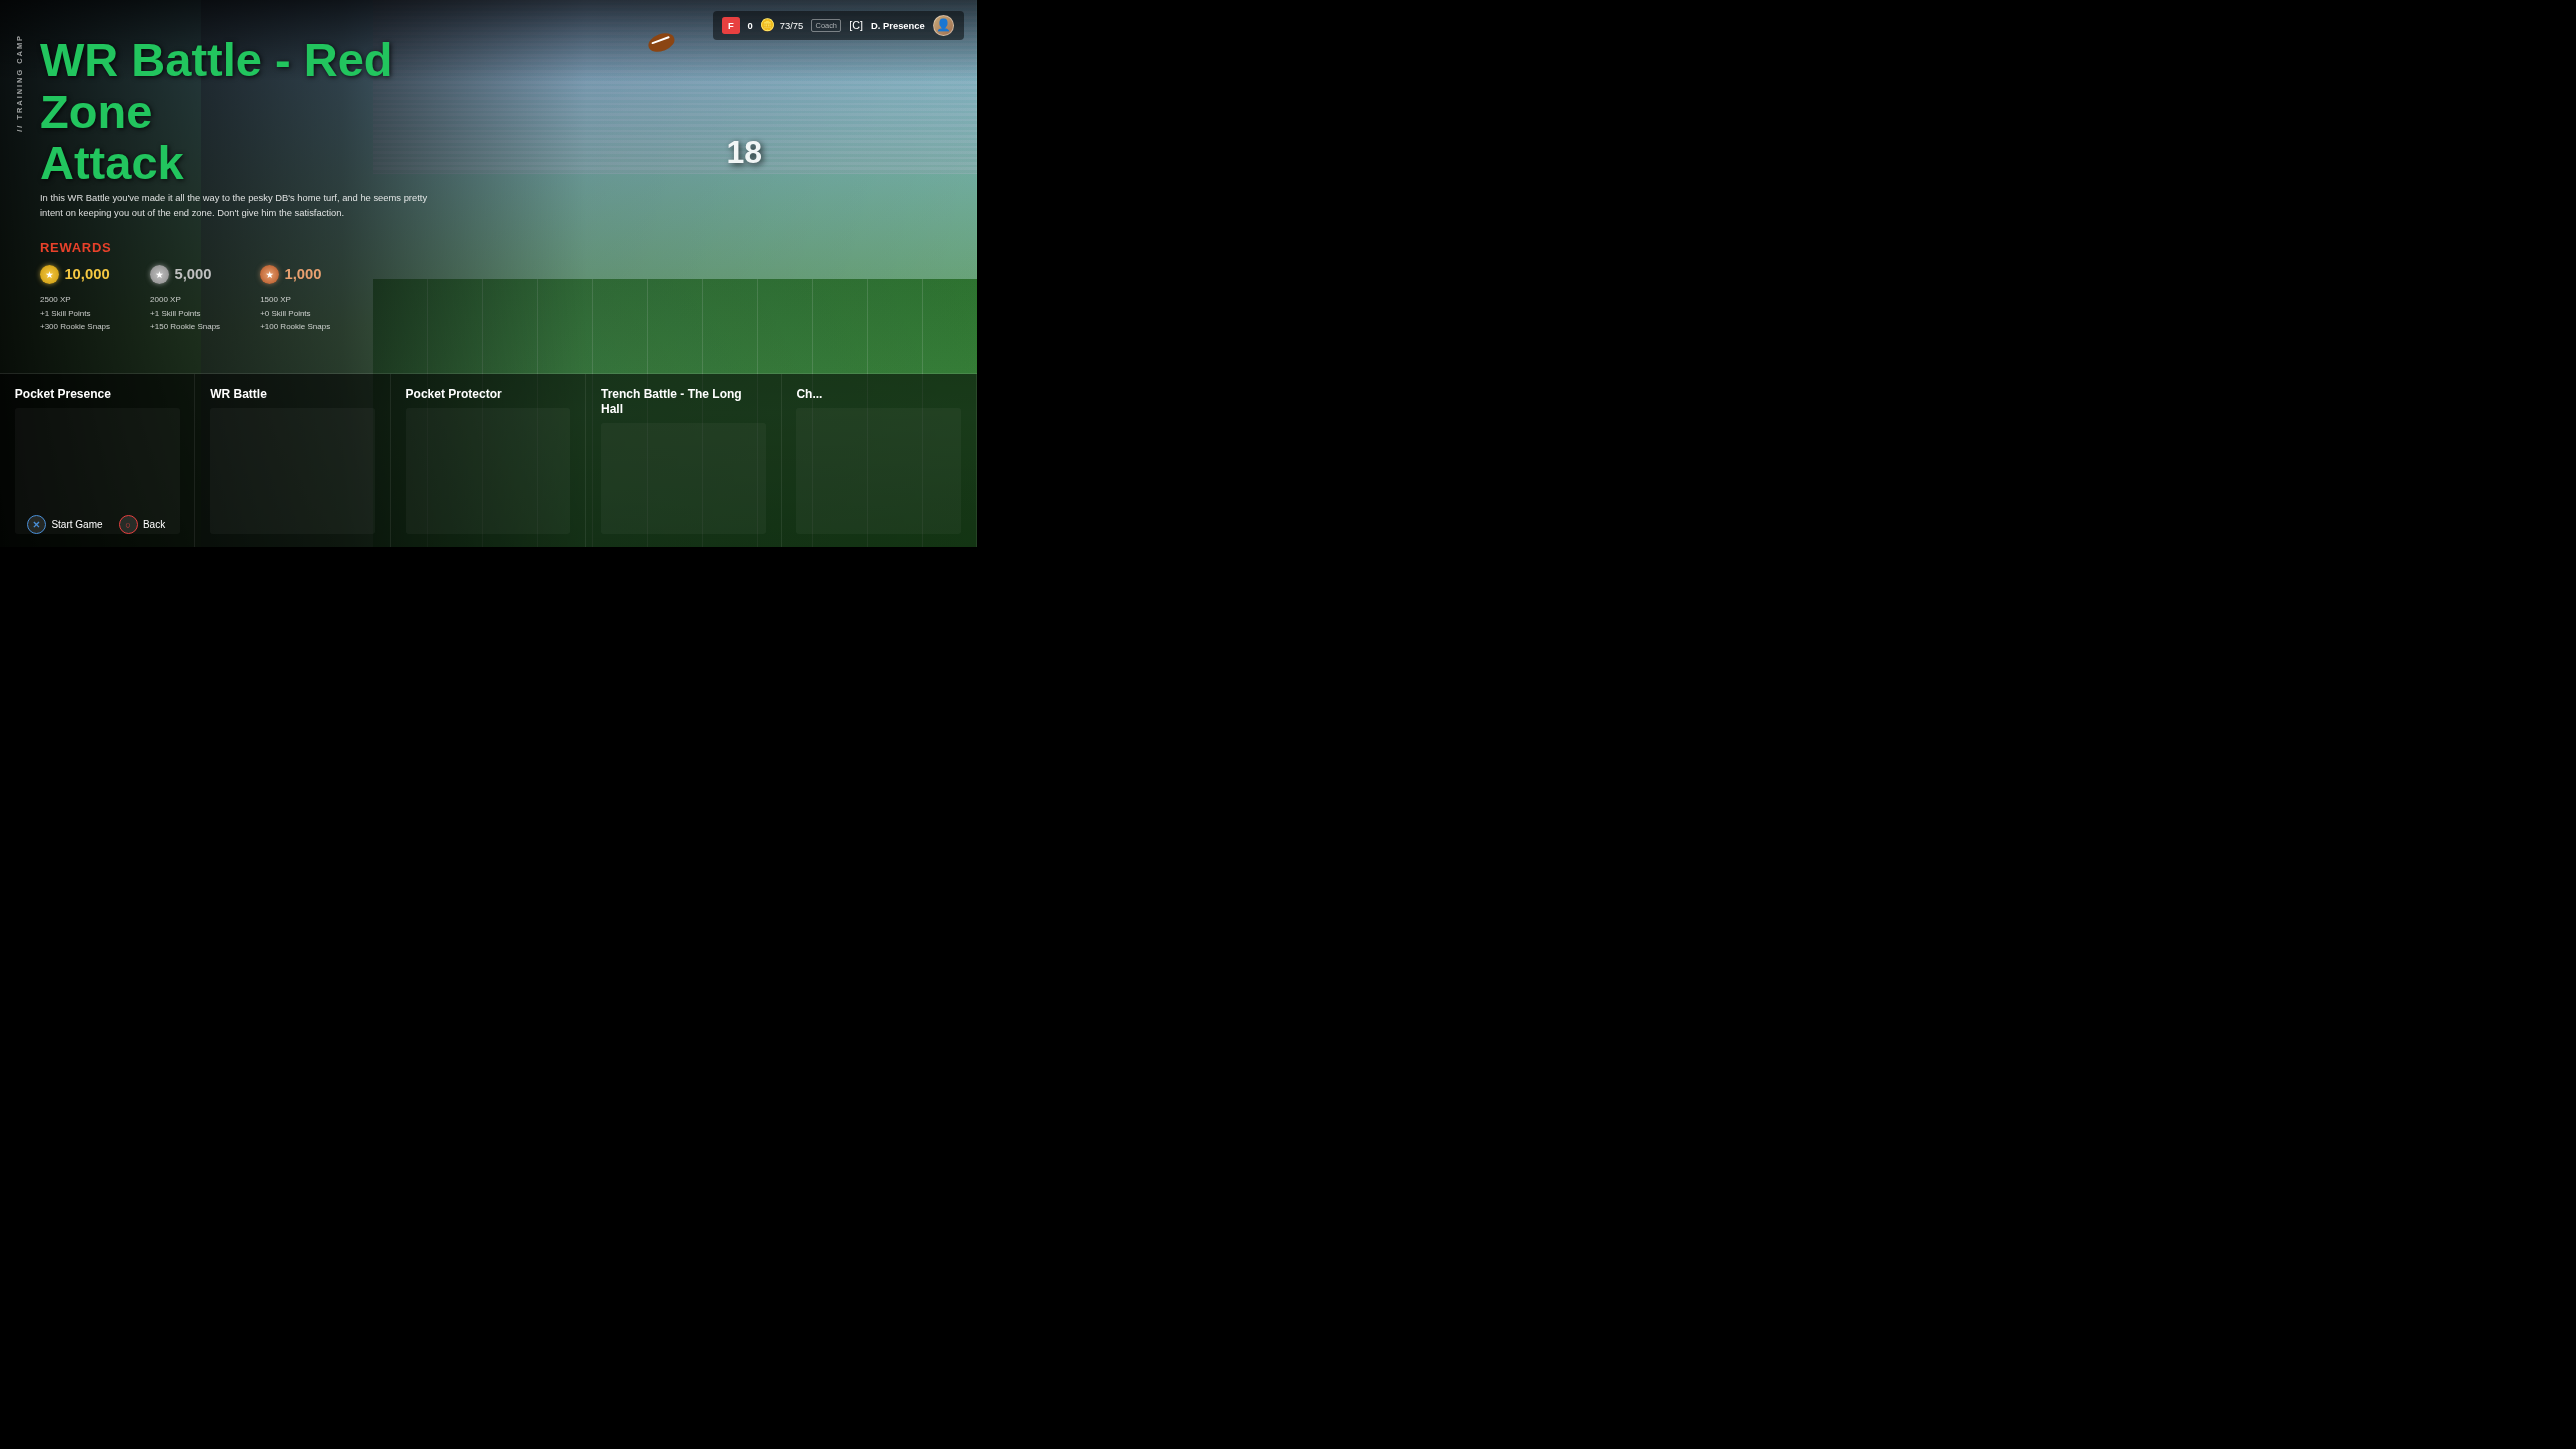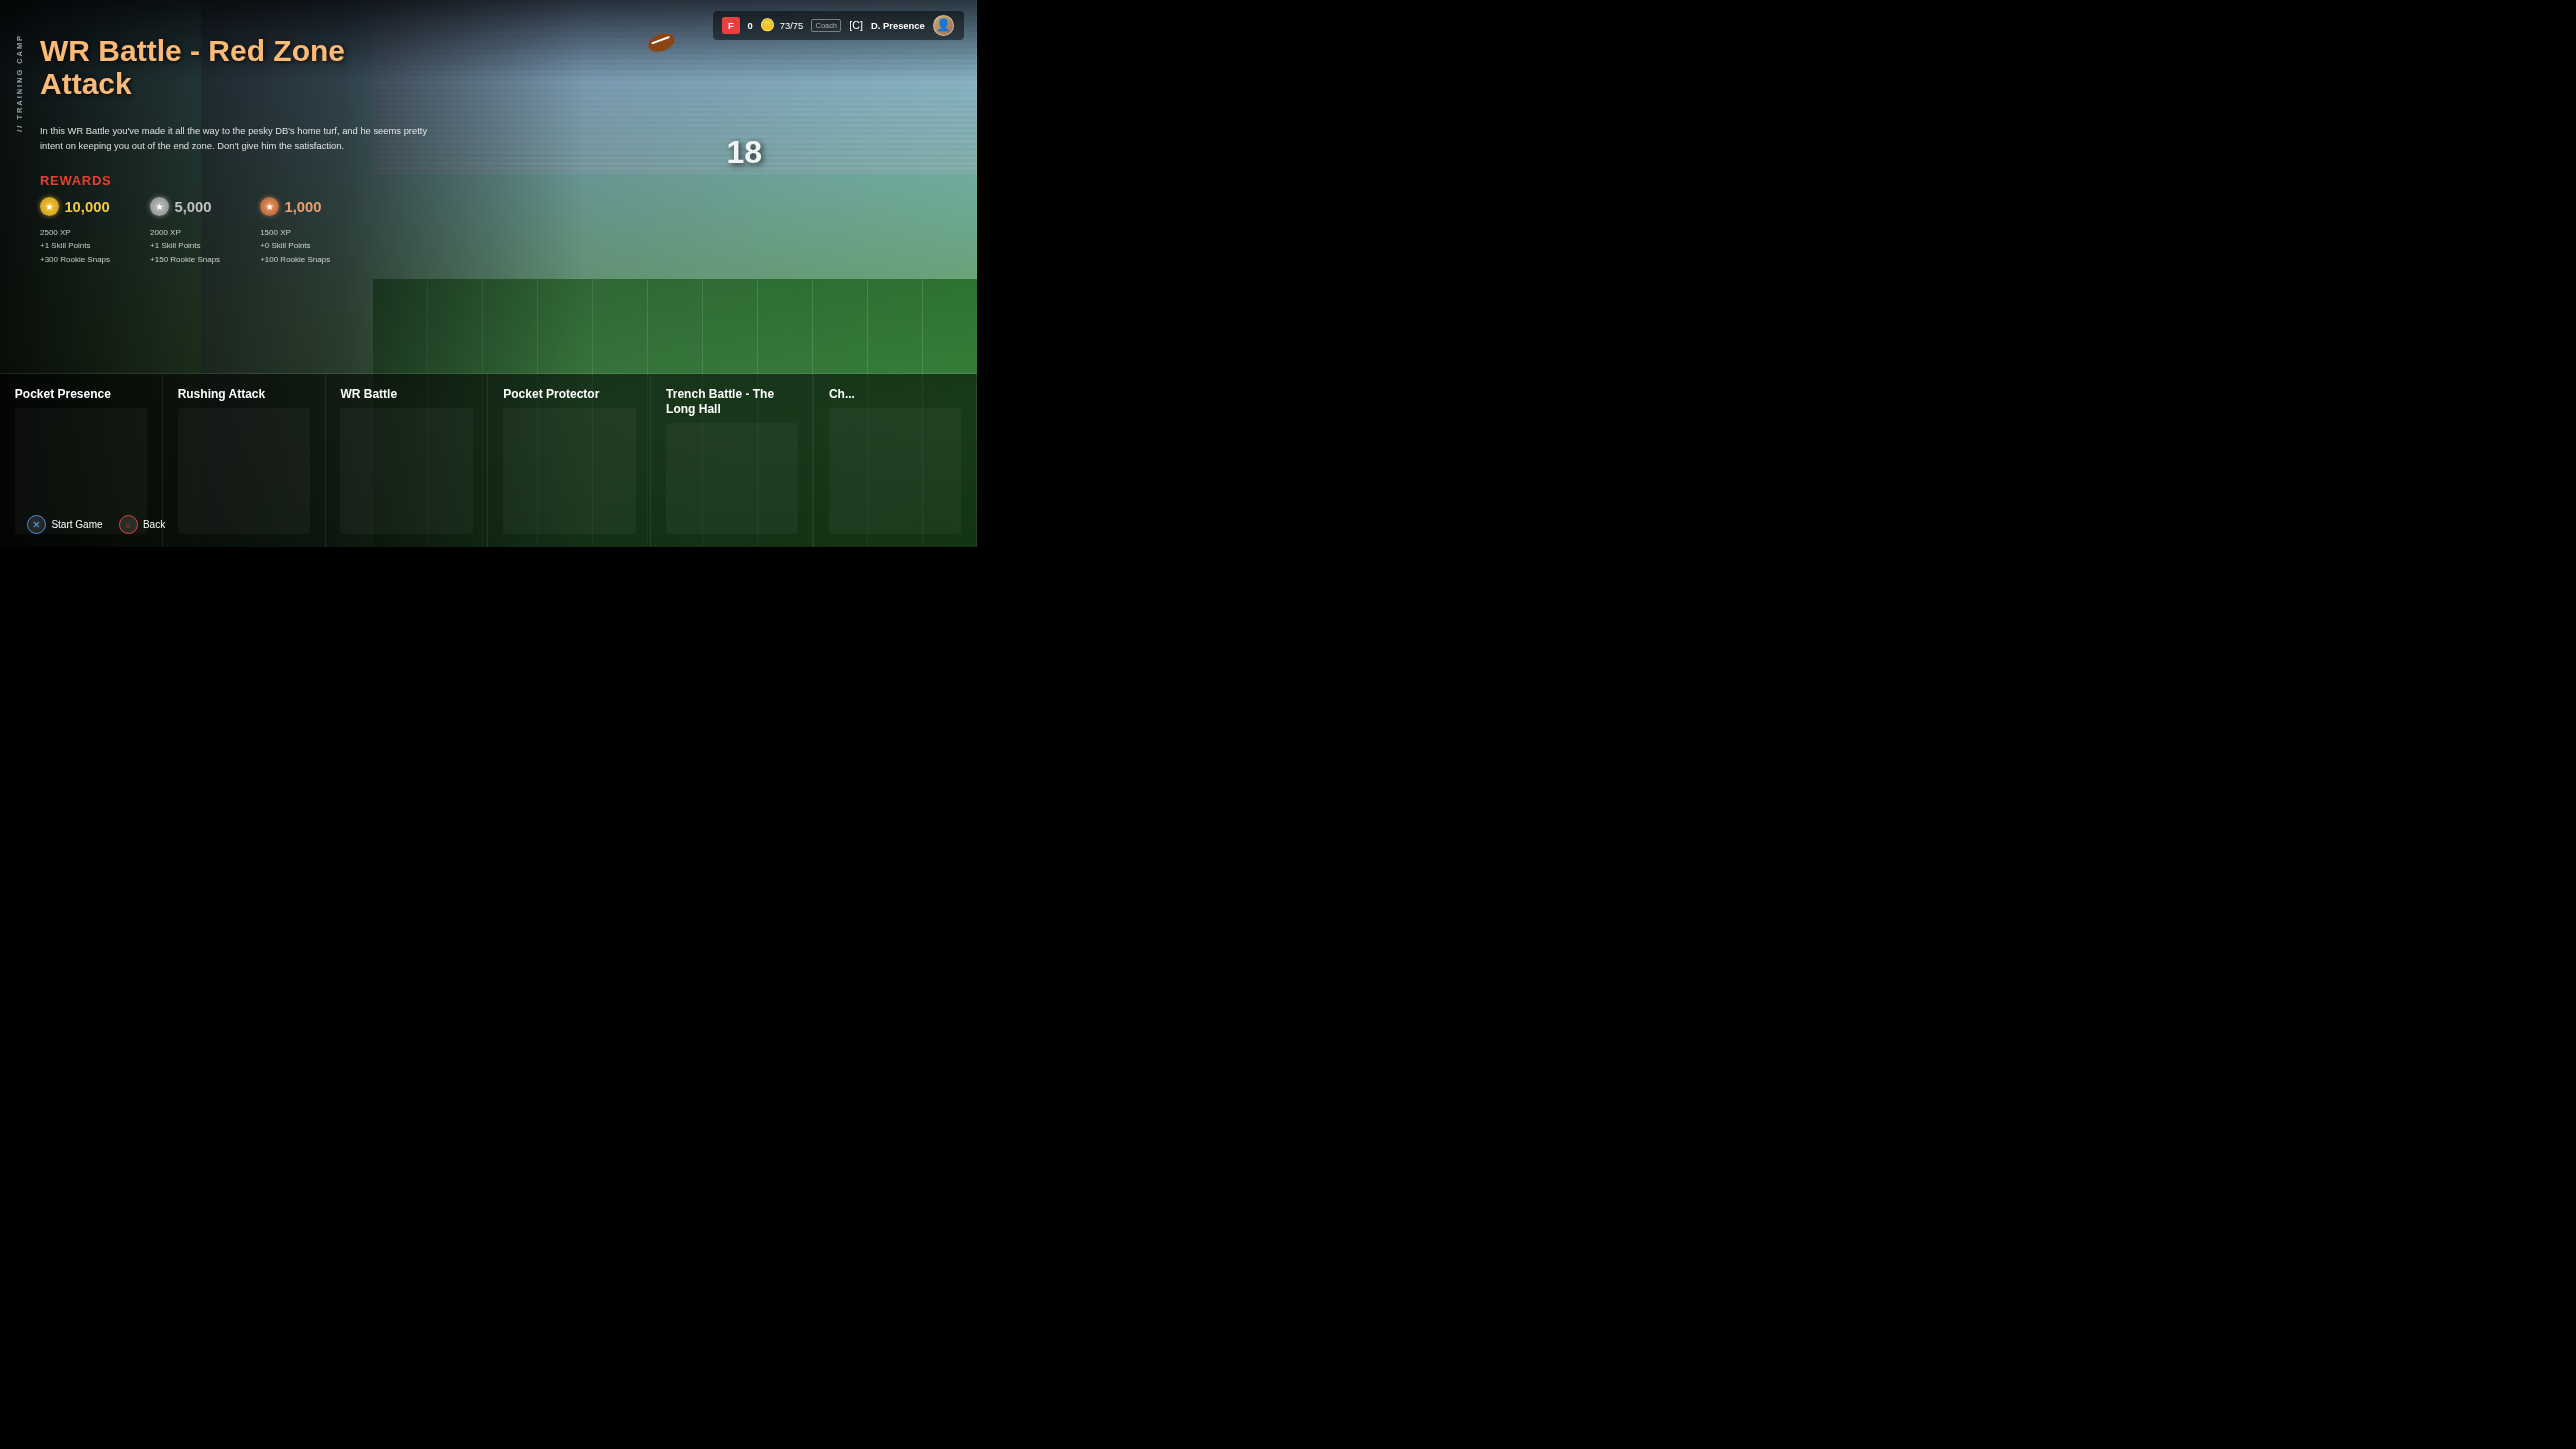--- a/index.html
+++ b/index.html
@@ -110,26 +110,26 @@
     .main-content {
       position: absolute;
       top: 0; left: 0;
       width: 483px;
       height: 342px;
       z-index: 10;
       padding: 34px 34px 20px 40px;
     }
 
     .page-title {
-      font-size: 30px;
+      font-size: 47px;
       font-weight: 900;
       line-height: 1.1;
-      color: #fdba74;
+      color: #22c55e;
       text-shadow: 1.3px 1.3px 5.4px rgba(0,0,0,0.8);
-      margin-bottom: 23px;
+      margin-bottom: 1px;
     }
 
     .page-description {
       font-size: 9.4px;
       color: rgba(255,255,255,0.85);
       line-height: 1.6;
       max-width: 389px;
       margin-bottom: 20px;
     }
 
@@ -488,24 +488,20 @@
   </div>
 </div>
 
 <div class="carousel-wrapper">
 
   <div class="carousel-item">
     <div class="carousel-item-title">Pocket Presence</div>
     <div class="carousel-item-thumb"></div>
   </div>
 
-  <div class="carousel-item">
-    <div class="carousel-item-title">Rushing Attack</div>
-    <div class="carousel-item-thumb"></div>
-  </div>
 
   <div class="carousel-item">
     <div class="carousel-item-title">WR Battle</div>
     <div class="carousel-item-thumb"></div>
   </div>
 
 
   <div class="carousel-item">
     <div class="carousel-item-title">Pocket Protector</div>
     <div class="carousel-item-thumb"></div>

